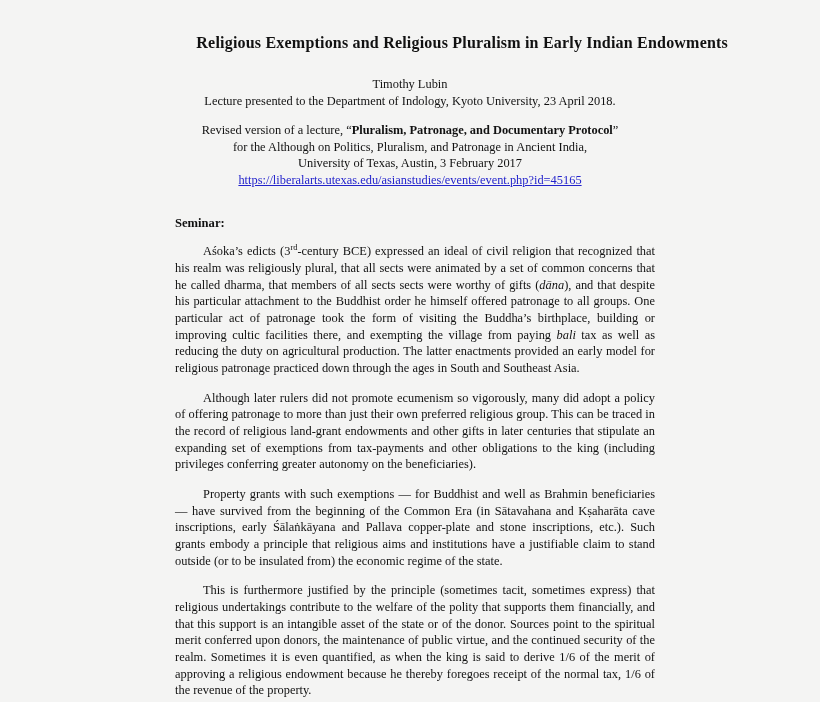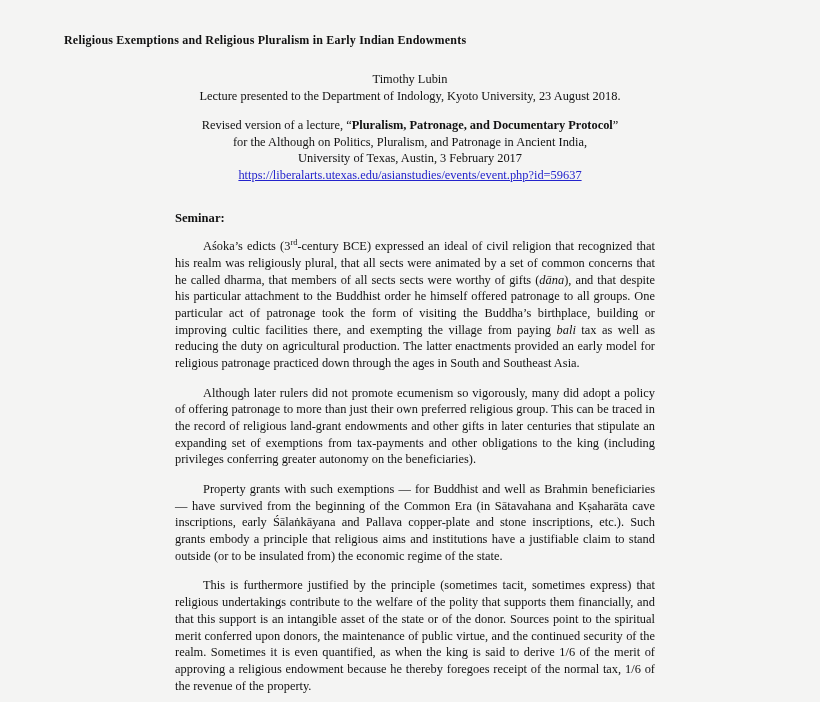--- a/index.html
+++ b/index.html
@@ -15,26 +15,26 @@
     overflow: hidden;
   }
   .page {
     width: 820px;
     height: 702px;
     box-sizing: border-box;
     padding: 0;
     position: relative;
   }
   .title {
-    text-align: left;
+    text-align: right;
     font-weight: bold;
-    font-size: 12px;
+    font-size: 16px;
     letter-spacing: 0.2px;
     margin: 33px 0 0 0;
-    padding: 0 64px;
+    padding: 0 92px;
     line-height: 1.2;
   }
   .header-block {
     text-align: center;
     margin-top: 24px;
     font-size: 12.4px;
     line-height: 1.33;
   }
   .header-block .line {
     display: block;
@@ -80,26 +80,26 @@
 </style>
 </head>
 <body>
 
 <div class="page">
 
   <h1 class="title">Religious Exemptions and Religious Pluralism in Early Indian Endowments</h1>
 
   <div class="header-block">
     <span class="line">Timothy Lubin</span>
-    <span class="line">Lecture presented to the Department of Indology, Kyoto University, 23 August 2018.</span>
+    <span class="line">Lecture presented to the Department of Indology, Kyoto University, 23 April 2018.</span>
     <span class="spacer"></span>
     <span class="line"><span>Revised version of a lecture, “</span><span class="bold">Pluralism, Patronage, and Documentary Protocol</span><span>”</span></span>
     <span class="line">for the Although on Politics, Pluralism, and Patronage in Ancient India,</span>
     <span class="line">University of Texas, Austin, 3 February 2017</span>
-    <span class="line"><a class="link" href="#">https://liberalarts.utexas.edu/asianstudies/events/event.php?id=59637</a></span>
+    <span class="line"><a class="link" href="#">https://liberalarts.utexas.edu/asianstudies/events/event.php?id=45165</a></span>
   </div>
 
   <div class="summary-label">Seminar:</div>
 
   <div class="body-text">
 
     <p><span>Aśoka’s edicts (3</span><sup>rd</sup><span>-century BCE) expressed an ideal of civil religion that recognized that his realm was religiously plural, that all sects were animated by a set of common concerns that he called dharma, that members of all sects sects were worthy of gifts (</span><i>dāna</i><span>), and that despite his particular attachment to the Buddhist order he himself offered patronage to all groups.  One particular act of patronage took the form of visiting the Buddha’s birthplace, building or improving cultic facilities there, and exempting the village from paying </span><i>bali</i><span> tax as well as reducing the duty on agricultural production.  The latter enactments provided an early model for religious patronage practiced down through the ages in South and Southeast Asia.</span></p>
 
     <p>Although later rulers did not promote ecumenism so vigorously, many did adopt a policy of offering patronage to more than just their own preferred religious group.  This can be traced in the record of religious land-grant endowments and other gifts in later centuries that stipulate an expanding set of exemptions from tax-payments and other obligations to the king (including privileges conferring greater autonomy on the beneficiaries).</p>
 

